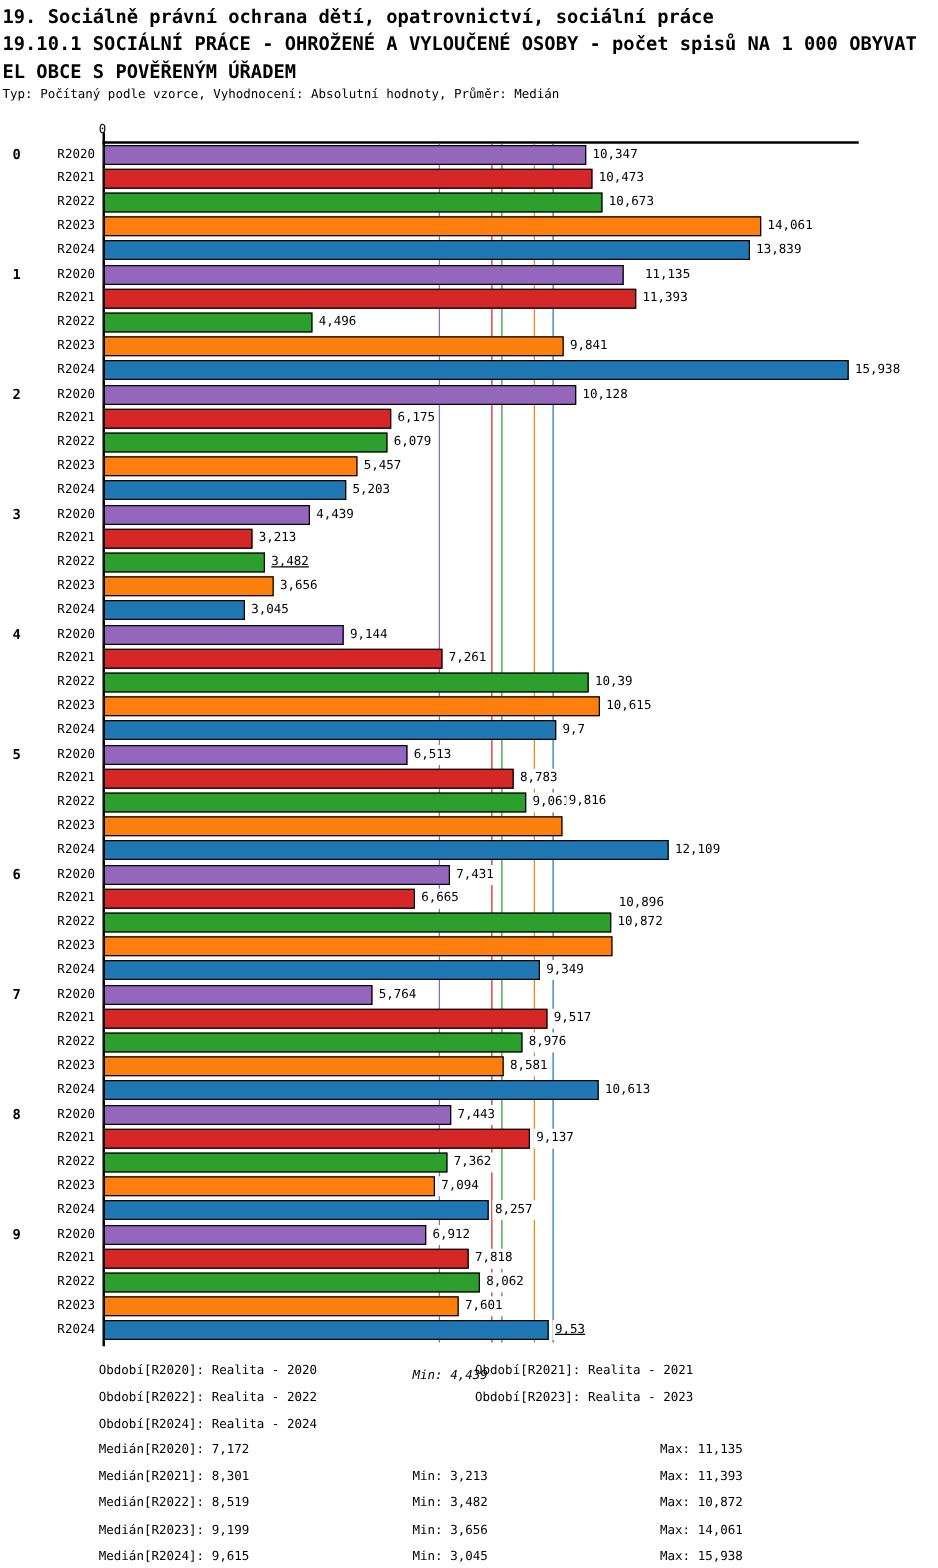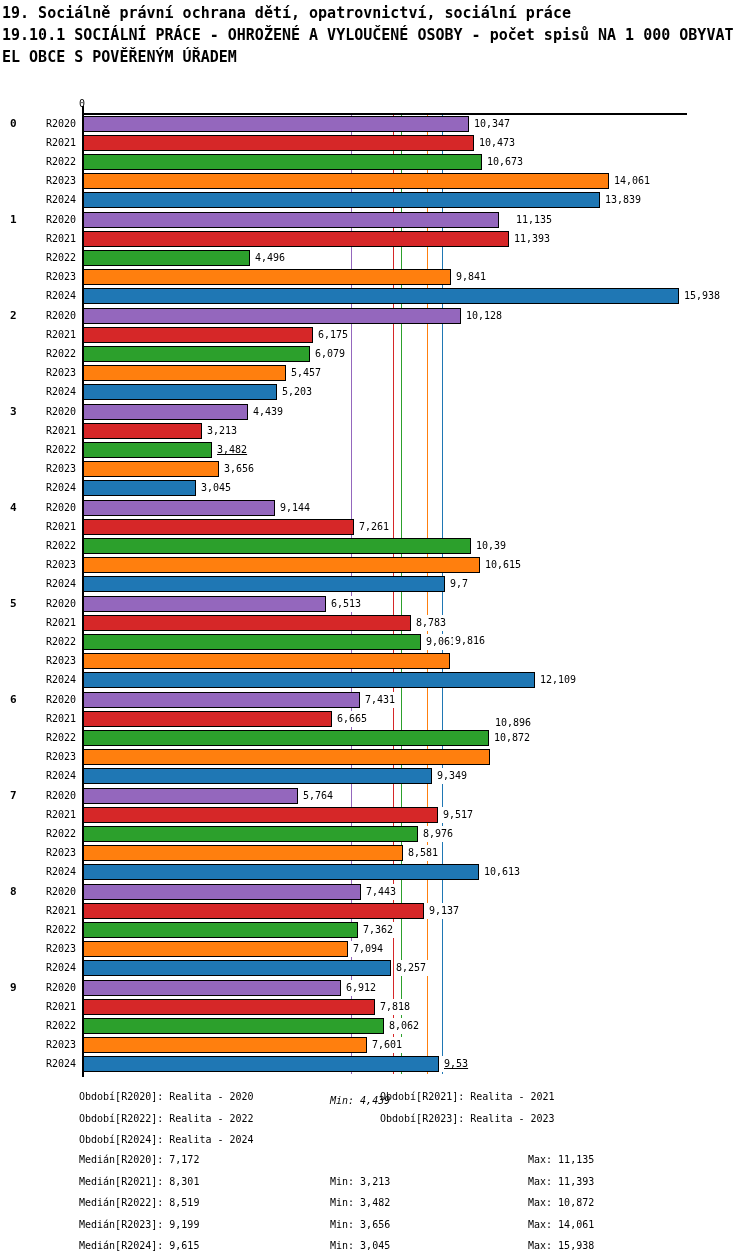--- a/index.html
+++ b/index.html
@@ -69,20 +69,21 @@
   .col-min{left:330px;}
   .col-max{left:528px;}
 </style>
 </head>
 <body>
 
 <div id="page">
   <div id="title1" class="title">19. Sociálně právní ochrana dětí, opatrovnictví, sociální práce</div>
   <div id="title2" class="title">19.10.1 SOCIÁLNÍ PRÁCE - OHROŽENÉ A VYLOUČENÉ OSOBY - počet spisů NA 1 000 OBYVAT</div>
   <div id="title3" class="title">EL OBCE S POVĚŘENÝM ÚŘADEM</div>
+  <div id="meta">Typ: Počítaný podle vzorce, Vyhodnocení: Absolutní hodnoty, Průměr: Medián</div>
 
   <div id="chart">
     <div id="zero-label">0</div>
     <div id="axis-left"></div>
     <div id="axis-top"></div>
     <div id="plot-area">
         <div class="median-line" style="left: 351px; background: rgb(148, 103, 189);"></div>
         <div class="median-line" style="left: 393px; background: rgb(214, 39, 40);"></div>
         <div class="median-line" style="left: 401px; background: rgb(44, 160, 44);"></div>
         <div class="median-line" style="left: 427px; background: rgb(255, 127, 14);"></div>

